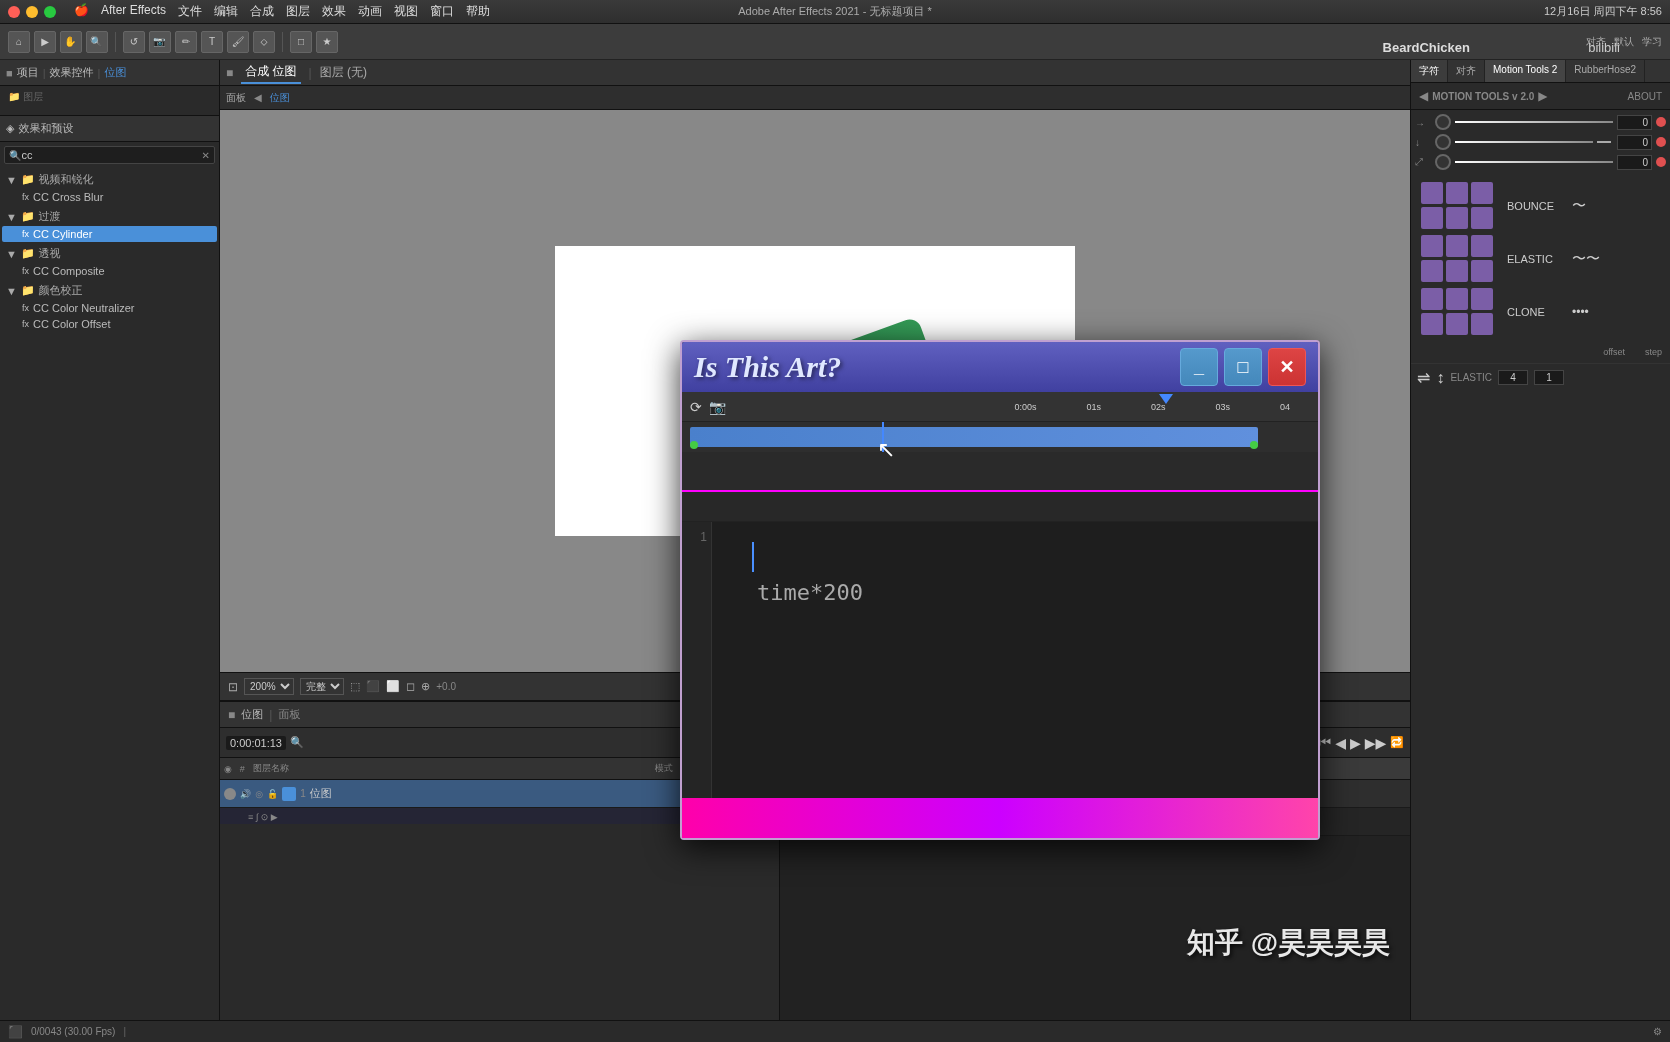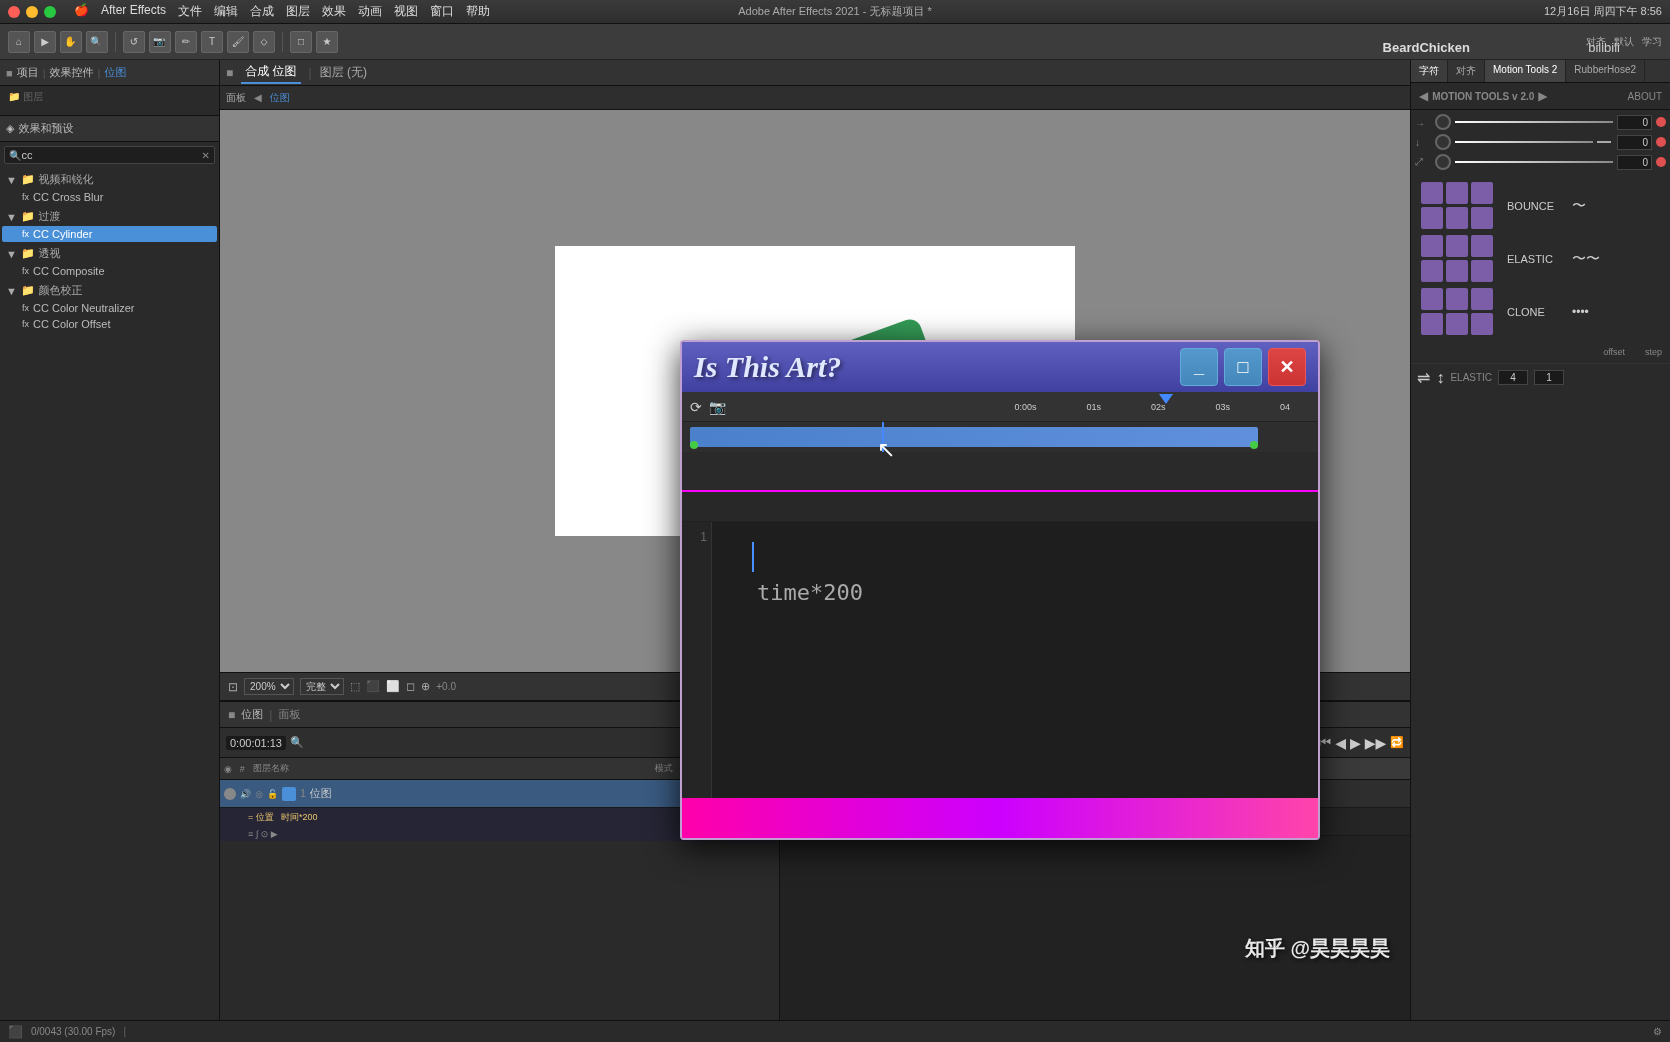--- a/index.html
+++ b/index.html
@@ -374,21 +374,21 @@
       font-size: 10px;
       color: #888;
     }
 
     
     .branding {
       position: absolute;
       right: 280px;
       bottom: 100px;
       color: rgba(255,255,255,0.9);
-      font-size: 20px;
+      font-size: 28px;
       font-weight: bold;
       text-shadow: 2px 2px 4px rgba(0,0,0,0.8);
       z-index: 200;
       pointer-events: none;
     }
 
     
     .time-display {
       font-size: 11px;
       color: #ccc;
@@ -625,24 +625,20 @@
             <div style="width:14px;height:14px;background:#4a90d9;border-radius:2px;flex-shrink:0;"></div>
             <span style="font-size:10px;color:#888;">1</span>
             <span style="font-size:11px;color:#ccc;">位图</span>
             <span style="margin-left:auto; font-size:10px;color:#888;">正常</span>
             <span style="font-size:8px;color:#888;">▼</span>
             <span style="font-size:10px;color:#888;margin-left:8px;">⊕</span>
             <span style="font-size:10px;color:#888;">无</span>
           </div>
 
           <div style="padding:1px 4px 1px 28px; background:#252535;">
-            <span style="font-size:9px;color:#e8c56e;">= 位置</span>
-            <span style="font-size:9px;color:#e8c56e; margin-left:4px;">时间*200</span>
-          </div>
-          <div style="padding:1px 4px 1px 28px; background:#252535;">
             <span style="font-size:9px;color:#888;">≡ ∫ ⊙ ▶</span>
           </div>
         </div>
 
         <div style="flex:1; display:flex; flex-direction:column; overflow:hidden; position:relative;">
 
           <div style="height:22px; background:#3a3a3a; border-bottom:1px solid #111; position:relative; display:flex; align-items:flex-end; padding-bottom:3px;">
             <span style="position:absolute;left:20px;font-size:9px;color:#888;">0:00s</span>
             <span style="position:absolute;left:80px;font-size:9px;color:#888;">01s</span>
             <span style="position:absolute;left:120px;font-size:9px;color:#888;">02s</span>

